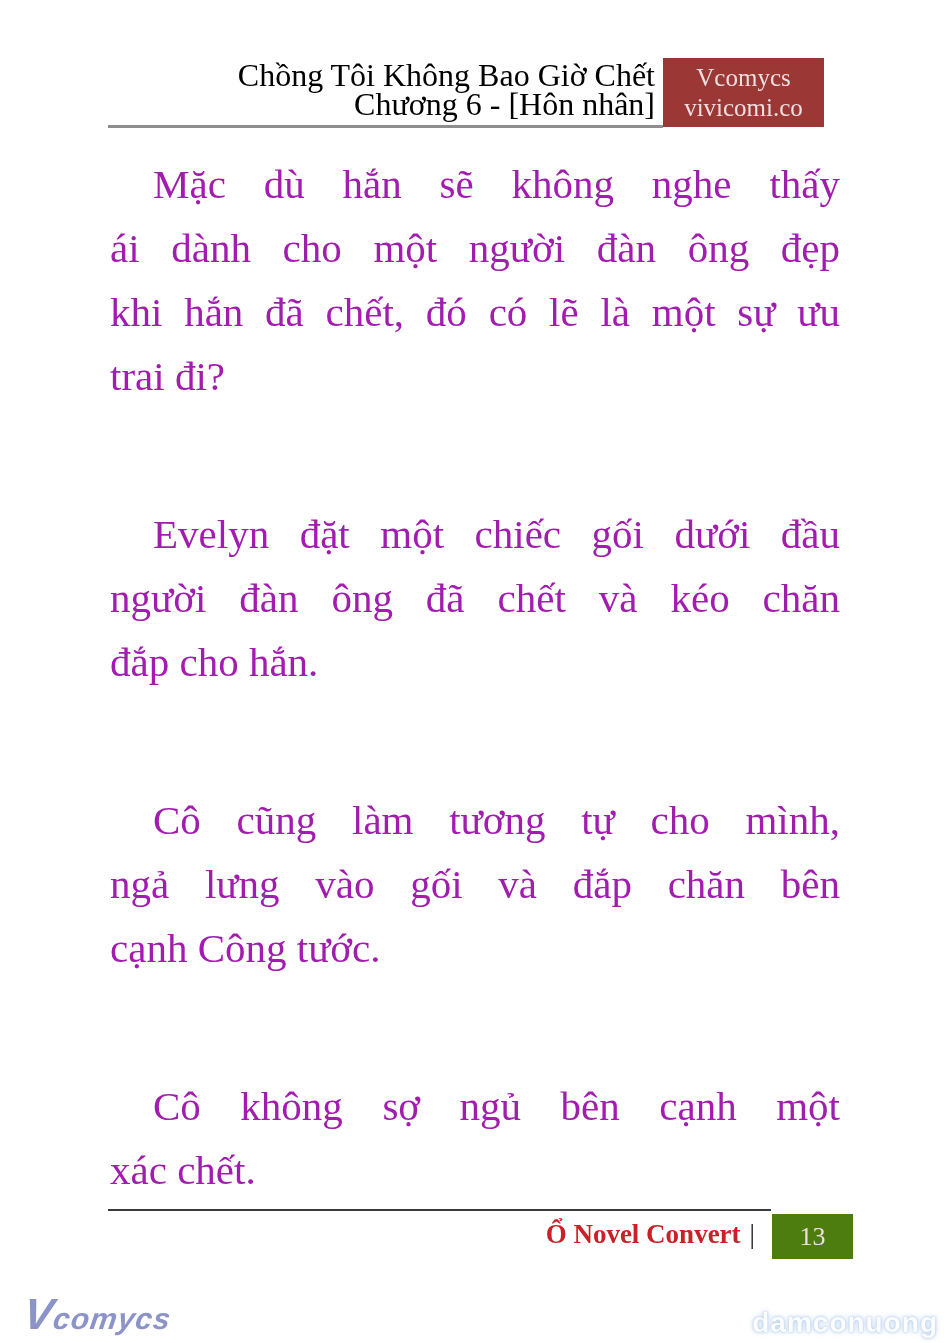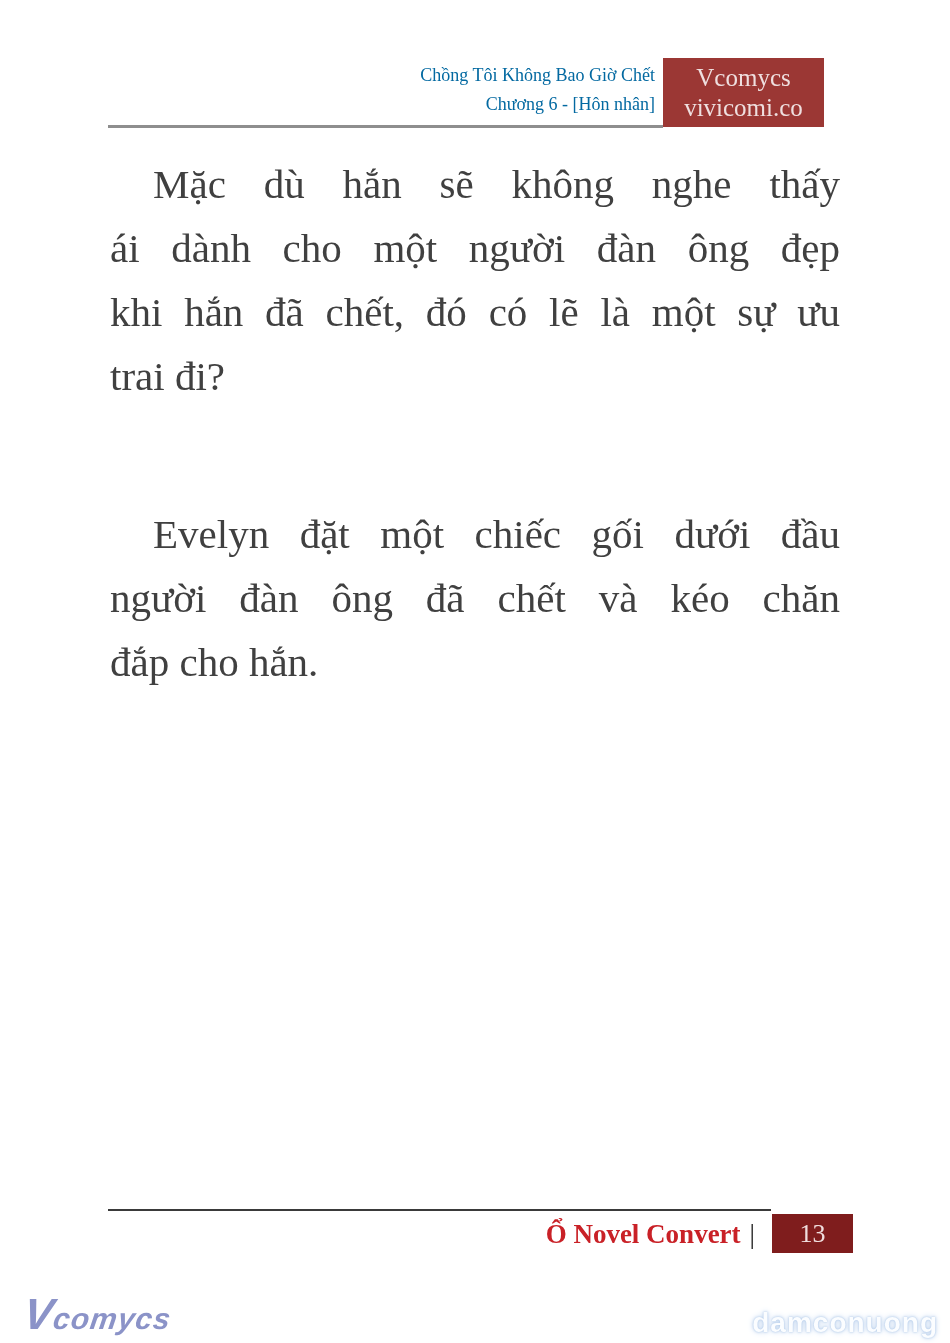--- a/index.html
+++ b/index.html
@@ -11,23 +11,23 @@
     overflow: hidden;
     font-family: "Liberation Serif", "DejaVu Serif", serif;
   }
 
   
   .header-text {
     position: absolute;
     top: 61px;
     right: 295px;
     text-align: right;
-    font-size: 18px;
+    font-size: 32px;
     line-height: 29px;
-    color: #0369a1;
+    color: #000000;
   }
   .brand-box {
     position: absolute;
     left: 663px;
     top: 58px;
     width: 161px;
     height: 69px;
     background: #9b3734;
     color: #efdfdf;
     text-align: center;
@@ -46,21 +46,21 @@
   }
 
   
   .body-text {
     position: absolute;
     left: 110px;
     top: 152px;
     width: 730px;
     font-size: 41px;
     line-height: 64px;
-    color: #404040;
+    color: #a21caf;
   }
   .para { margin: 0 0 94px 0; }
   .para:last-child { margin-bottom: 0; }
   .line { text-align: justify; text-align-last: justify; }
   .line.first { text-indent: 43px; }
   .line.last { text-align-last: left; }
 
   
   .footer-rule {
     position: absolute;
@@ -82,22 +82,22 @@
     font-size: 27px;
     color: #171717;
   }
   .footer-bar .convert { color: #c92127; font-weight: bold; }
   .footer-bar .sep { margin: 0 9px; color: #222222; }
   .page-box {
     position: absolute;
     left: 772px;
     top: 1214px;
     width: 81px;
-    height: 39px;
-    background: #7f1d1d;
+    height: 45px;
+    background: #4d7c0f;
     color: #f0dede;
     display: flex;
     align-items: center;
     justify-content: center;
     font-size: 26px;
   }
 
   
   .logo-wm {
     position: absolute;
@@ -146,20 +146,29 @@
         <div class="line first">Mặc dù hắn sẽ không nghe thấy</div>
         <div class="line">ái dành cho một người đàn ông đẹp</div>
         <div class="line">khi hắn đã chết, đó có lẽ là một sự ưu</div>
         <div class="line last">trai đi?</div>
       </div>
       <div class="para">
         <div class="line first">Evelyn đặt một chiếc gối dưới đầu</div>
         <div class="line">người đàn ông đã chết và kéo chăn</div>
         <div class="line last">đắp cho hắn.</div>
       </div>
+      <div class="para">
+        <div class="line first">Cô cũng làm tương tự cho mình,</div>
+        <div class="line">ngả lưng vào gối và đắp chăn bên</div>
+        <div class="line last">cạnh Công tước.</div>
+      </div>
+      <div class="para">
+        <div class="line first">Cô không sợ ngủ bên cạnh một</div>
+        <div class="line last">xác chết.</div>
+      </div>
     </div>
 
   <div class="footer-rule"></div>
 
   <div class="footer-bar">
     <span class="convert">Ổ Novel Convert</span>
     <span class="sep">|</span>
   </div>
 
   <div class="page-box">

